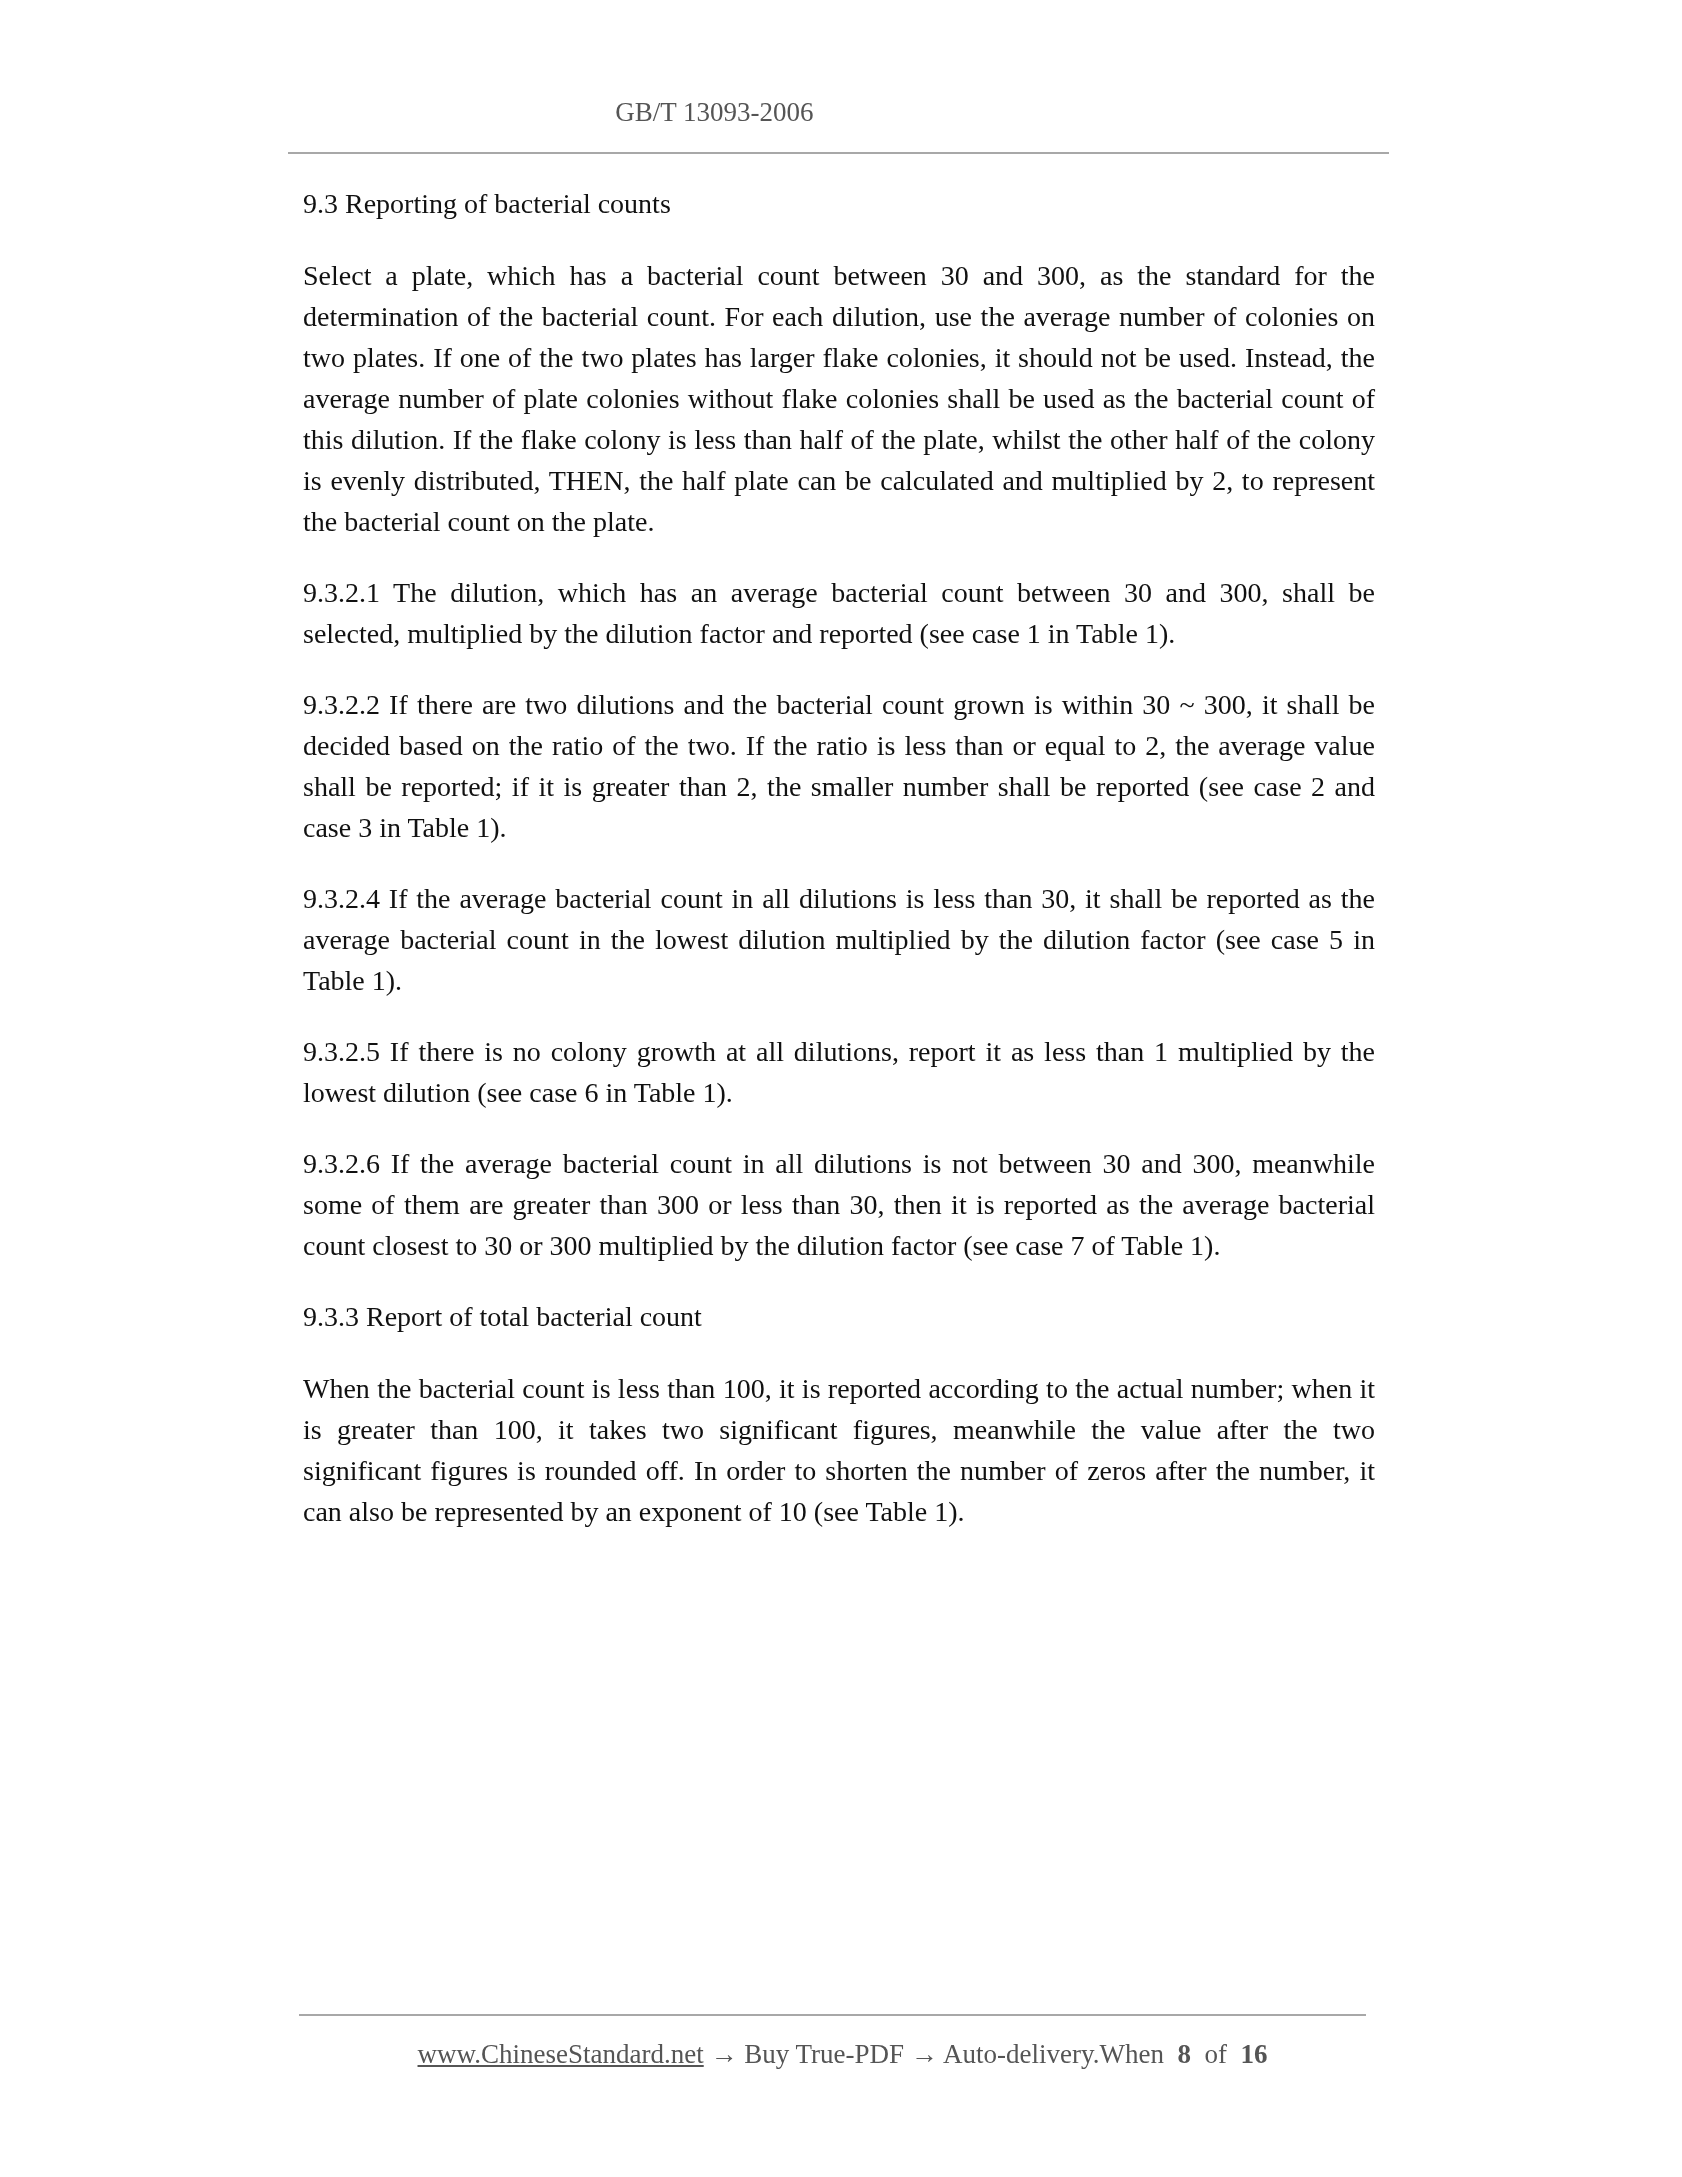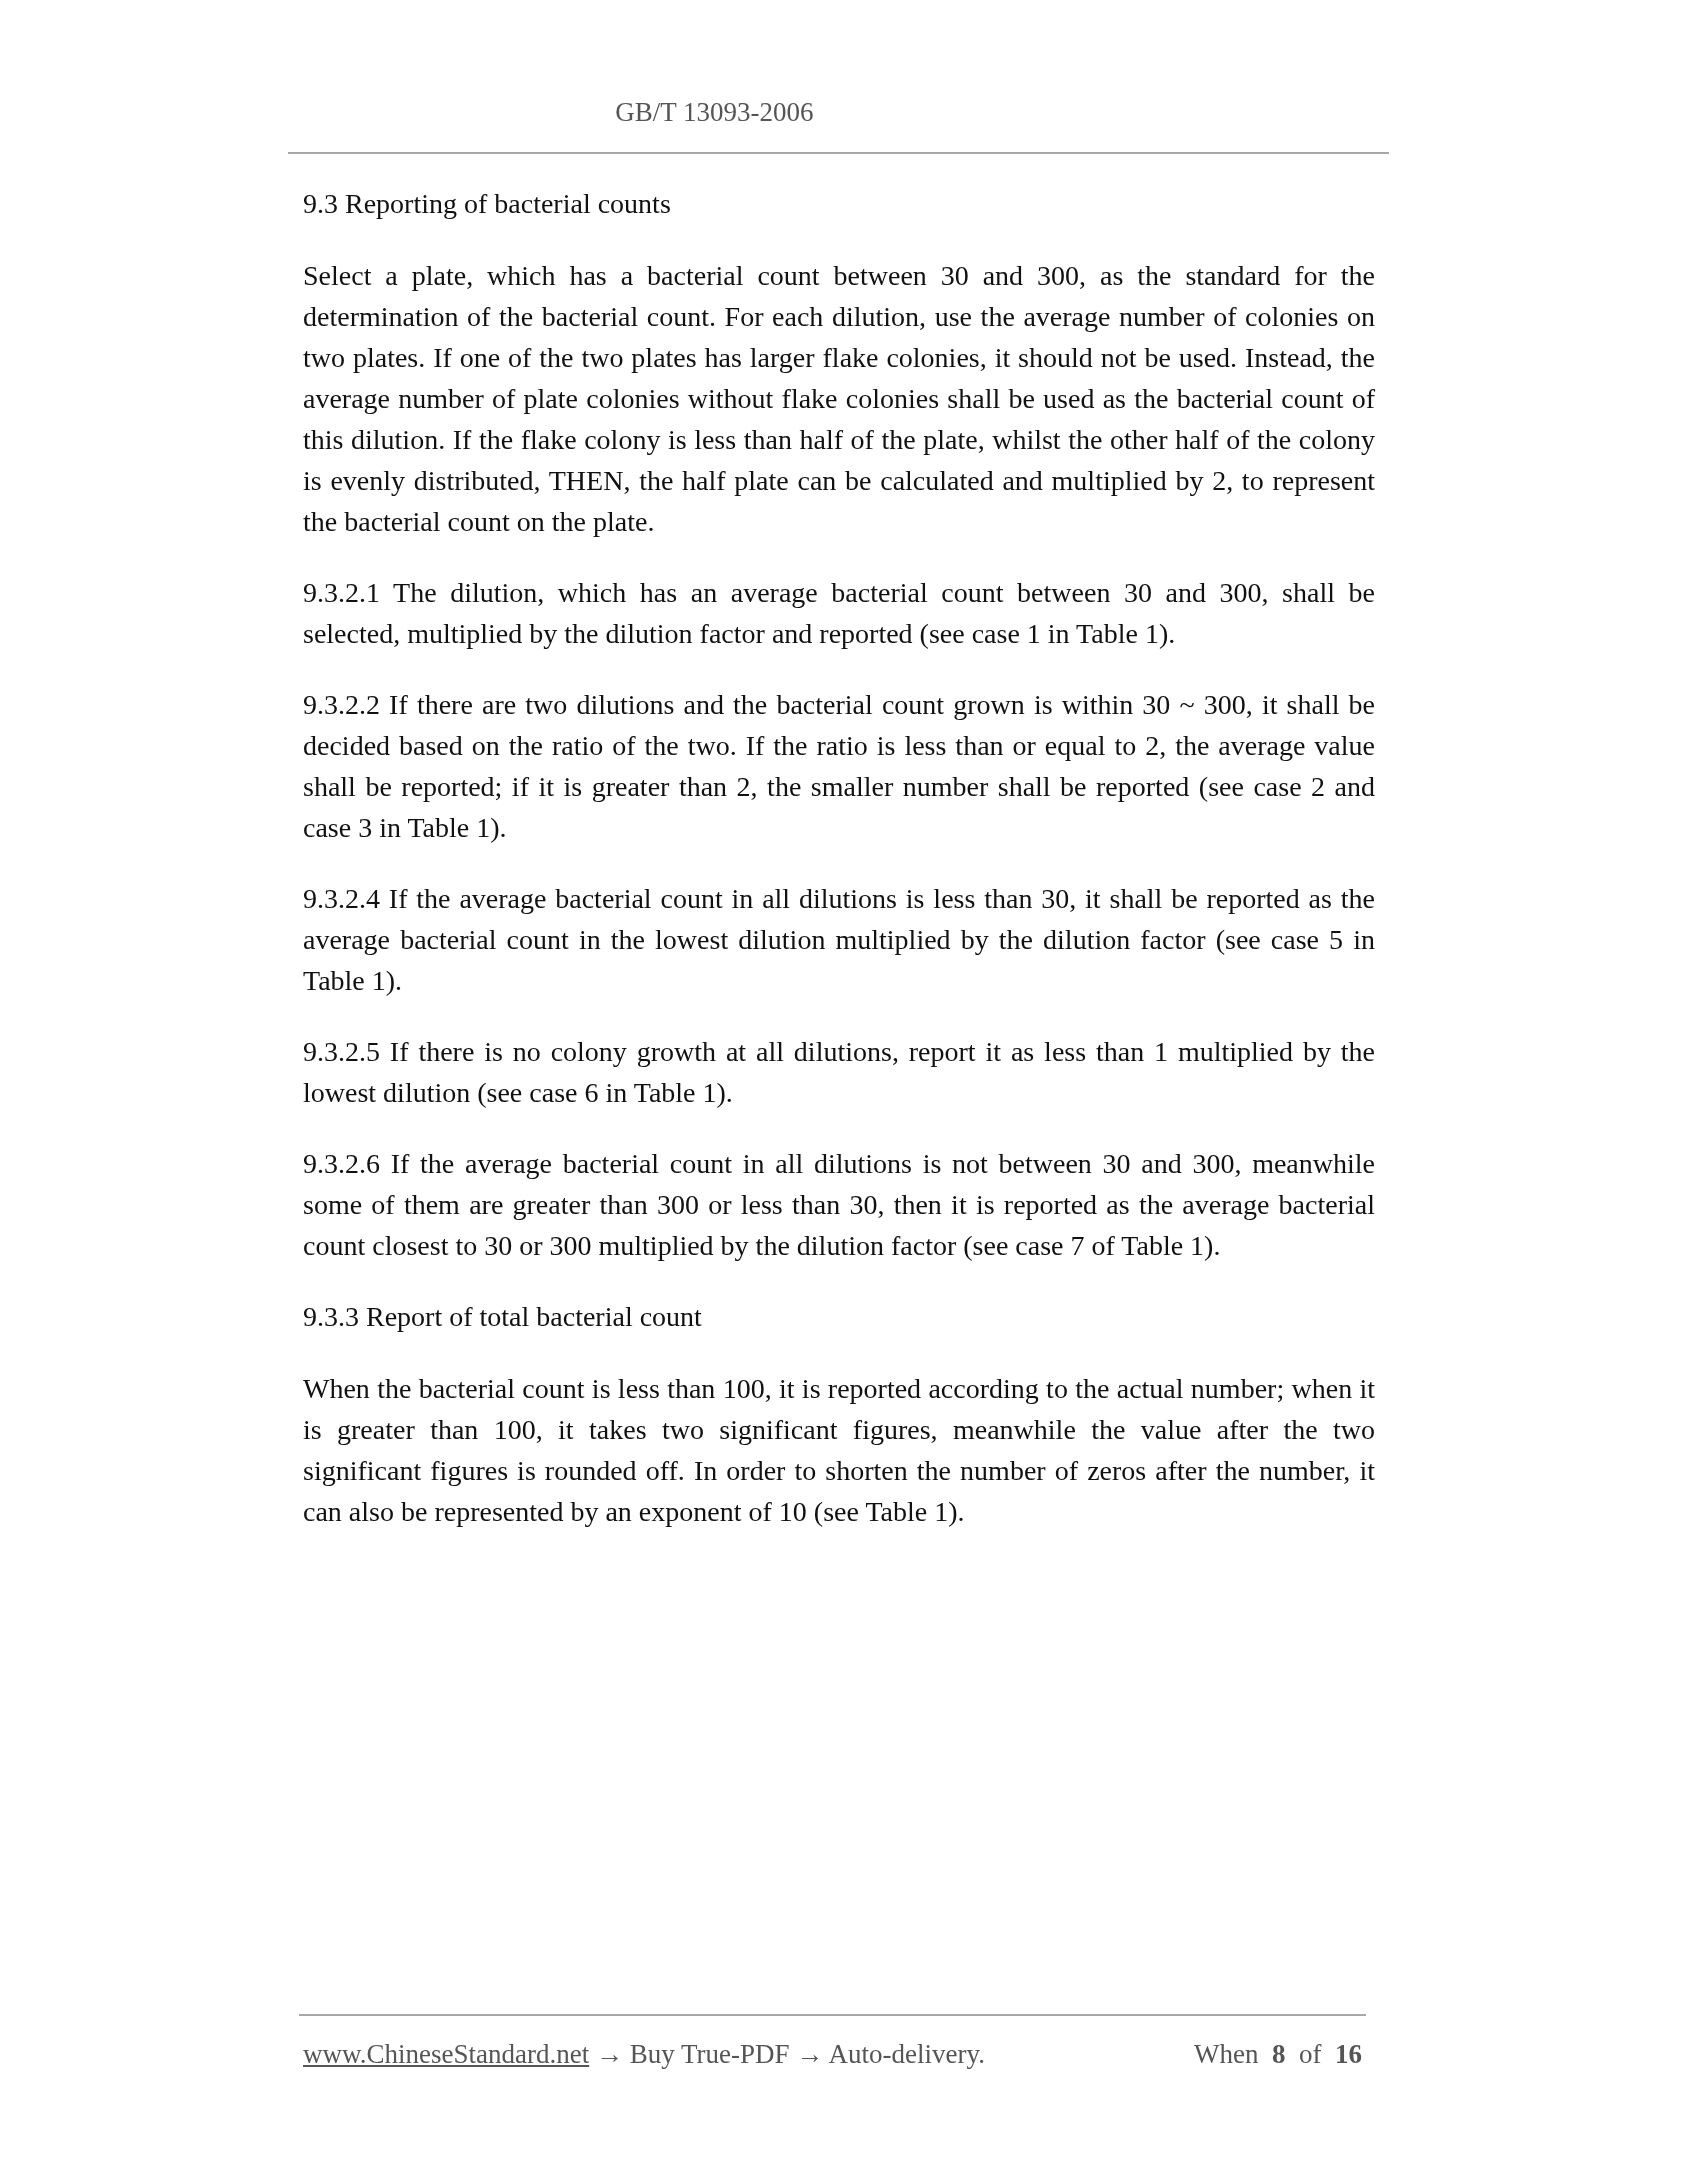--- a/index.html
+++ b/index.html
@@ -6,22 +6,22 @@
   body { width:1683px; height:2177px; position:relative; overflow:hidden;
          font-family:"Liberation Serif", serif; color:#111; }
   .header-title { position:absolute; top:97px; left:0; width:1429px; text-align:center;
                   font-size:27px; color:#555; }
   .header-rule { position:absolute; top:152px; left:288px; width:1101px; height:1.7px; background:#a8a8a8; }
   .content { position:absolute; top:183px; left:303px; width:1072px; }
   .h { font-weight:normal; font-size:28px; line-height:41px; margin:0 0 31px 0; }
   .p { font-size:28px; line-height:41px; text-align:justify; margin:16px 0 30px 0; }
   .p b { font-weight:normal; }
   .footer-rule { position:absolute; top:2014px; left:299px; width:1067px; height:1.7px; background:#a8a8a8; }
-  .footer { position:absolute; top:2039px; left:303px; width:1059px; font-size:27px; color:#555;
-            display:flex; justify-content:space-between; }
+  .footer { position:absolute; top:2039px; left:313px; width:1059px; font-size:27px; color:#555;
+            display:flex; justify-content:center; }
   .footer a { color:#555; text-decoration:underline; }
   .footer .num { font-weight:bold; color:#555; }
 </style>
 </head>
 <body>
 
 <div class="header-title">GB/T 13093-2006</div>
 <div class="header-rule"></div>
 
 <div class="content">

